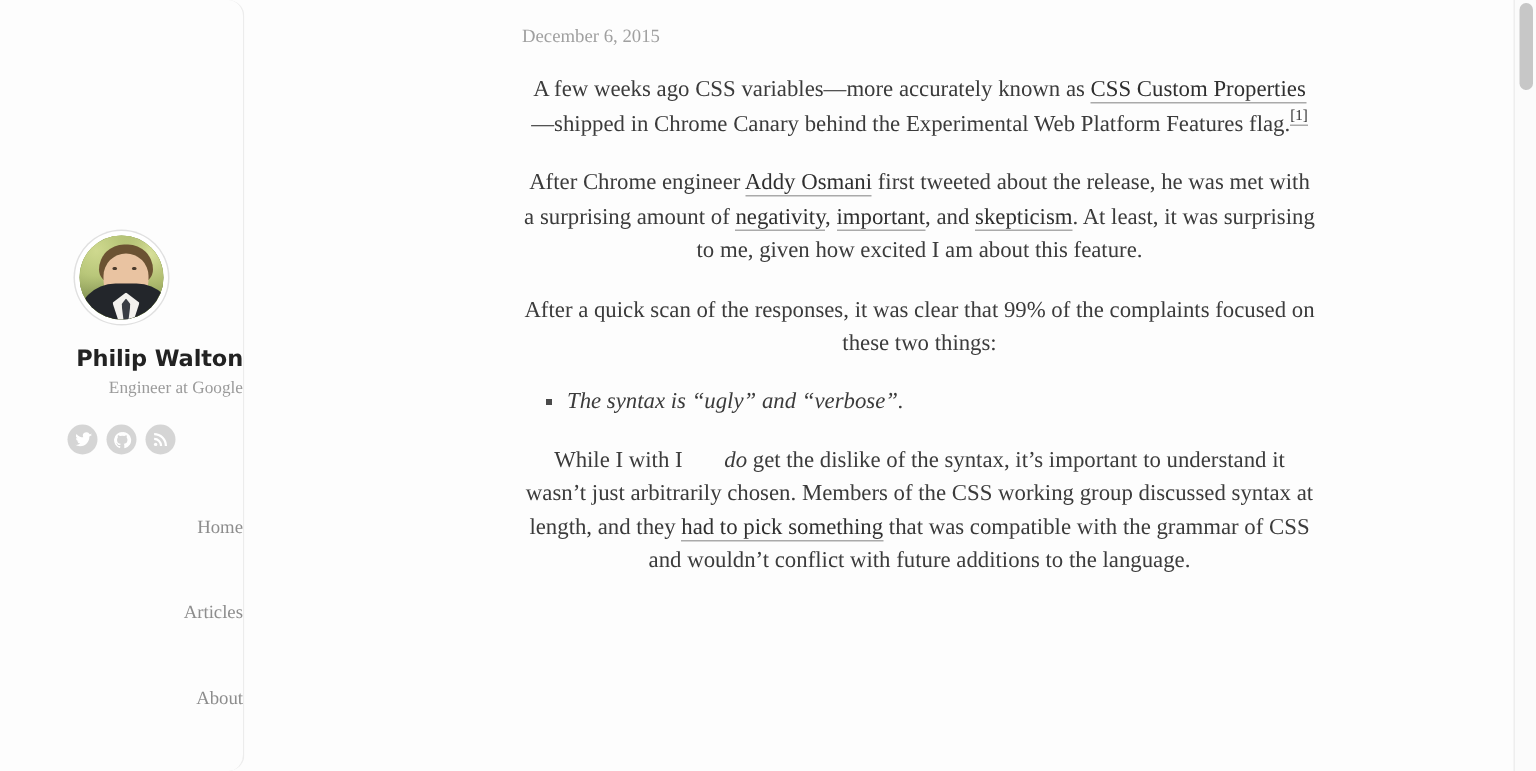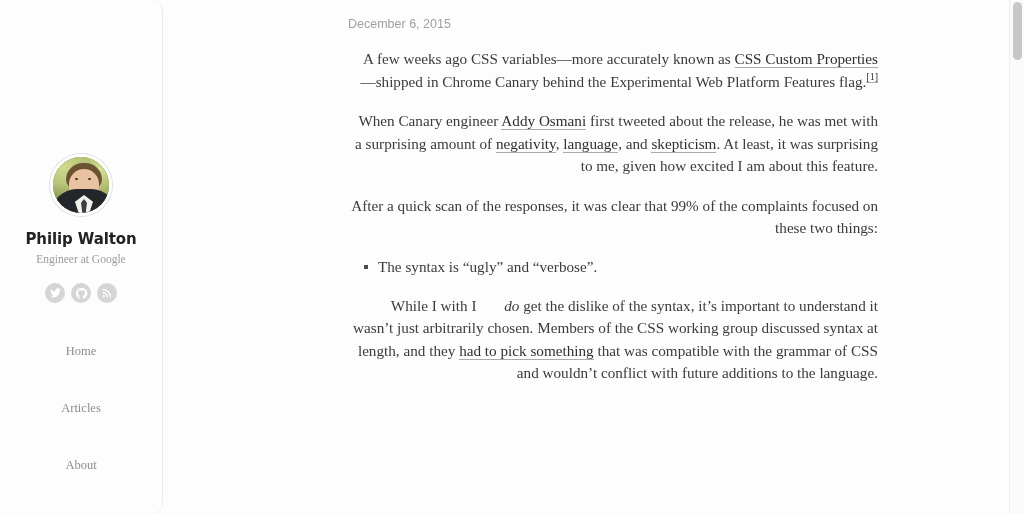--- a/index.html
+++ b/index.html
@@ -23,21 +23,21 @@
   }
 
   
   #sidebar {
     position: absolute;
     left: 0; top: 0;
     width: 163px;
     height: 514px;
     background: #fdfdfd;
     border-right: 1px solid #ececec;
-    text-align: center;
+    text-align: right;
     border-radius: 11px;
   }
 
   #avatar-wrap {
     margin-top: 154px;
     display: flex;
     justify-content: center;
   }
   #avatar {
     width: 62px; height: 62px;
@@ -177,32 +177,32 @@
     font-family: "DejaVu Sans", sans-serif;
     font-weight: bold;
     font-size: 36px;
     line-height: 38px;
     letter-spacing: -0.9px;
     color: #1f1f1f;
   }
 
   #post-date {
     margin-top: 17px;
-    font-family: Liberation Sans, sans-serif;
+    font-family: Liberation Serif, serif;
     font-size: 12.5px;
     color: #a0a0a0;
   }
 
   .para {
     margin-top: 17px;
     font-family: "Liberation Serif", serif;
     font-size: 15.2px;
     line-height: 22.5px;
     color: #3b3b3b;
-    text-align: right;
+    text-align: center;
   }
   .para a, .lnk {
     color: #2f2f2f;
     text-decoration: none;
     border-bottom: 1px solid #aaaaaa;
     cursor: pointer;
   }
   .para em { font-style: italic; margin-left: 24px; }
   sup.fn {
     font-size: 10px;
@@ -212,20 +212,21 @@
   sup.fn a {
     color: #2f2f2f;
     text-decoration: none;
     border-bottom: 1px solid #aaaaaa;
   }
 
   ul.bullets {
     margin: 13px 0 0 0;
     padding-left: 30px;
     list-style: none;
+    font-style: italic;
   }
   ul.bullets li {
     position: relative;
     font-family: "Liberation Serif", serif;
     font-size: 15.2px;
     line-height: 23px;
     color: #3b3b3b;
   }
   ul.bullets li::before {
     content: "";
@@ -307,21 +308,21 @@
   <main id="main">
     <article id="article">
 
       <div id="post-date">December 6, 2015</div>
 
       <p class="para">
         <span>A few weeks ago CSS variables—more accurately known as </span><a class="lnk">CSS Custom Properties</a><span>—shipped in Chrome Canary behind the Experimental Web Platform Features flag.</span><sup class="fn"><a>[1]</a></sup>
       </p>
 
       <p class="para">
-        <span>When Canary engineer </span><a class="lnk">Addy Osmani</a><span> first tweeted about the release, he was met with a surprising amount of </span><a class="lnk">negativity</a><span>, </span><a class="lnk">language</a><span>, and </span><a class="lnk">skepticism</a><span>. At least, it was surprising to me, given how excited I am about this feature.</span>
+        <span>After Chrome engineer </span><a class="lnk">Addy Osmani</a><span> first tweeted about the release, he was met with a surprising amount of </span><a class="lnk">negativity</a><span>, </span><a class="lnk">important</a><span>, and </span><a class="lnk">skepticism</a><span>. At least, it was surprising to me, given how excited I am about this feature.</span>
       </p>
 
       <p class="para">After a quick scan of the responses, it was clear that 99% of the complaints focused on these two things:</p>
 
       <ul class="bullets">
         <li>The syntax is “ugly” and “verbose”.</li>
       </ul>
 
       <p class="para">
         <span>While I with I </span><em>do</em><span> get the dislike of the syntax, it’s important to understand it wasn’t just arbitrarily chosen. Members of the CSS working group discussed syntax at length, and they </span><a class="lnk">had to pick something</a><span> that was compatible with the grammar of CSS and wouldn’t conflict with future additions to the language.</span>

